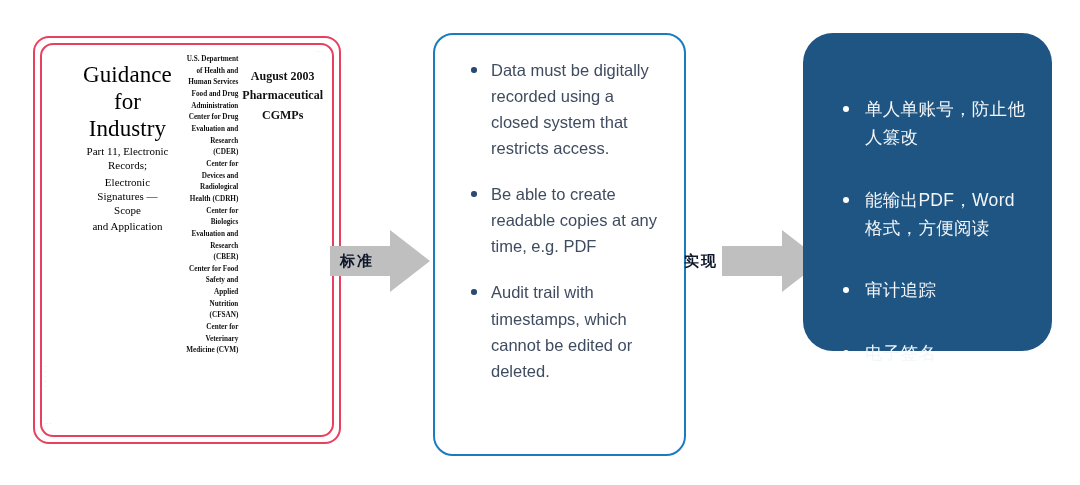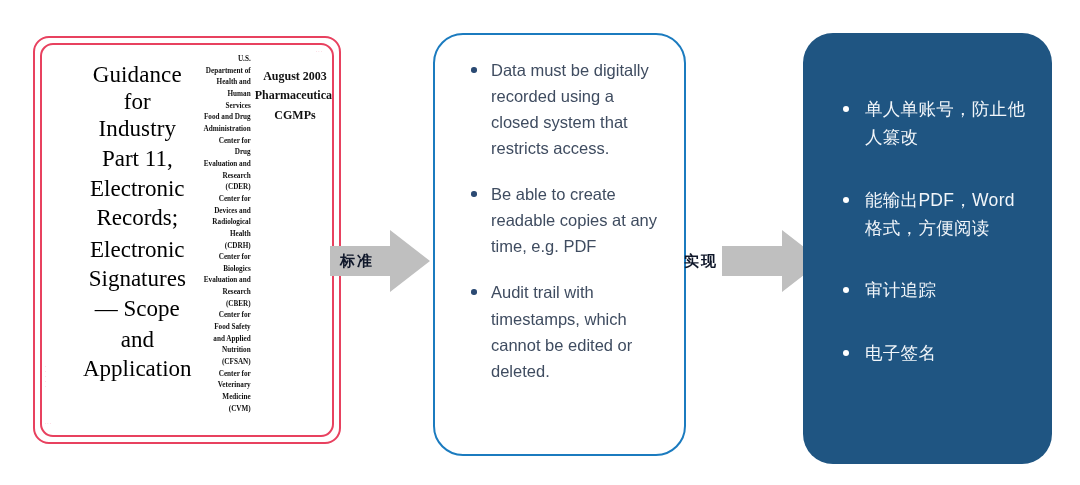--- a/index.html
+++ b/index.html
@@ -65,21 +65,21 @@
     color: #000000;
     padding: 2px 8px 0 8px;
   }
   .doc-title-main {
     font-size: 23px;
     line-height: 1.18;
     letter-spacing: 0.1px;
     margin-top: 5px;
   }
   .doc-title-sub {
-    font-size: 23px;
+    font-size: 11px;
     line-height: 1.28;
     margin-top: 2px;
   }
   .doc-spacer { flex: 1 1 auto; }
   .doc-agency {
     text-align: right;
     font-family: "Liberation Serif", "DejaVu Serif", serif;
     font-weight: bold;
     font-size: 7.2px;
     line-height: 1.62;
@@ -111,21 +111,21 @@
   .doc-ticks.bb { left: 3px; bottom: 9px; letter-spacing: 1px; }
 
   
   .req-panel {
     position: absolute;
     left: 433px;
     top: 33px;
     width: 253px;
     height: 423px;
     border: 2.5px solid #1b7bbf;
-    border-radius: 30px;
+    border-radius: 20px;
     box-sizing: border-box;
     background: #ffffff;
     padding: 22px 18px 18px 14px;
   }
   .req-list {
     list-style: none;
     margin: 0;
     padding: 0;
   }
   .req-item {
@@ -147,21 +147,21 @@
     border-radius: 50%;
     background: #2b4a73;
   }
 
   
   .feat-panel {
     position: absolute;
     left: 803px;
     top: 33px;
     width: 249px;
-    height: 431px;
+    height: 318px;
     border-radius: 30px;
     background: #1f5582;
     box-sizing: border-box;
     padding: 62px 20px 20px 18px;
   }
   .feat-list {
     list-style: none;
     margin: 0;
     padding: 0;
   }

